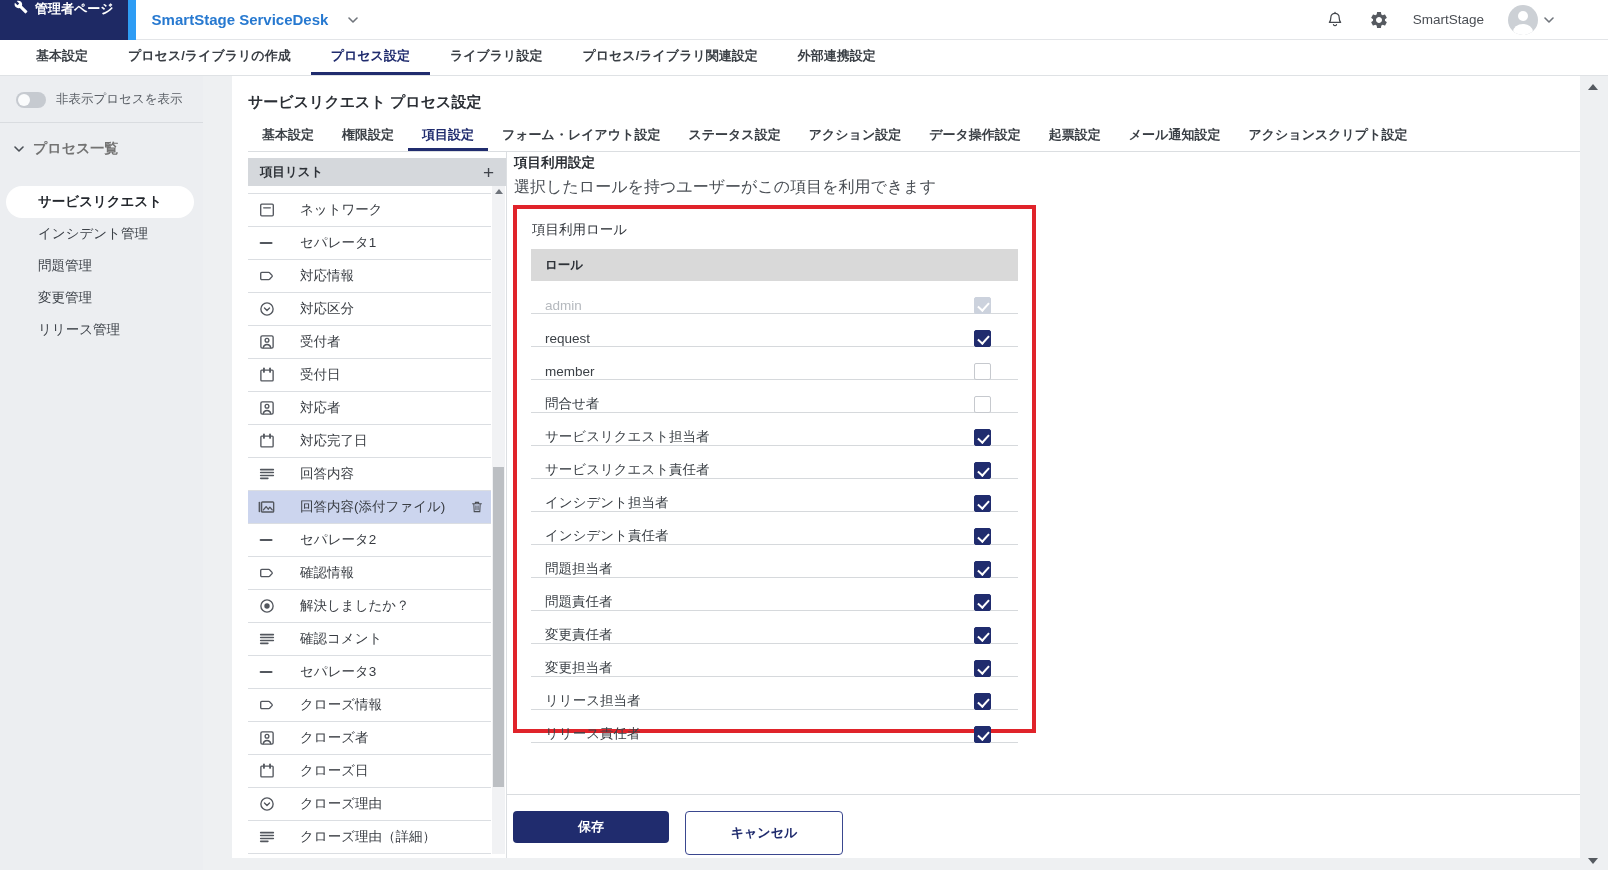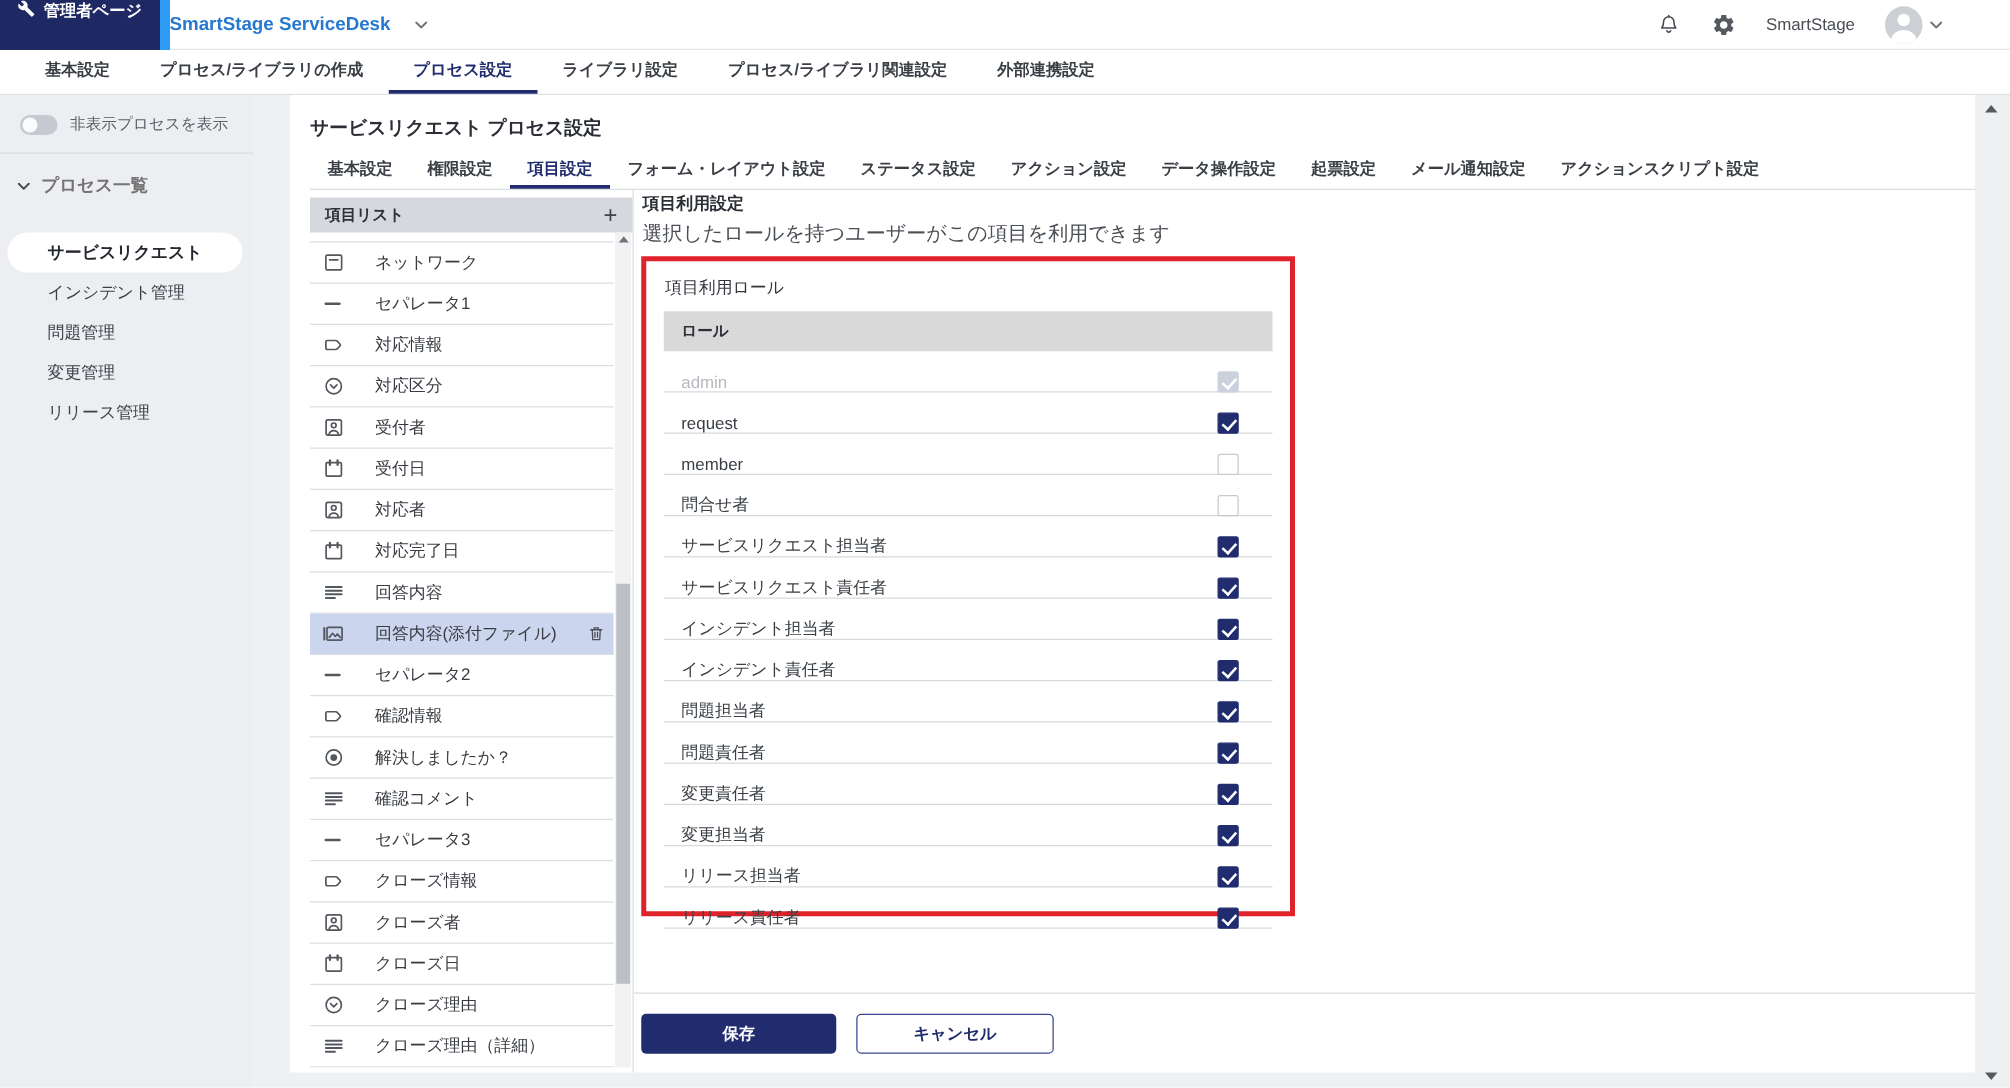--- a/index.html
+++ b/index.html
@@ -10,21 +10,21 @@
   }
   svg { display:block; }
 
   
   .topbar { position:absolute; left:0; top:0; width:1608px; height:40px; background:#fff;
             border-bottom:1px solid #e3e5e8; display:flex; align-items:center; z-index:5; }
   .admin-badge { height:40px; padding:0 14px; background:#1e2964; color:#fff; display:flex;
                  gap:7px; font-size:13px; font-weight:bold; }
   .admin-badge svg { width:14px; height:14px; fill:#fff; }
   .blue-strip { width:8px; height:40px; background:#2e9cf4; }
-  .app-select { display:flex; align-items:center; gap:20px; cursor:pointer; }
+  .app-select { margin-left:16px; display:flex; align-items:center; gap:20px; cursor:pointer; }
   .app-name { color:#2779d0; font-weight:bold; font-size:15px; }
   .chev { width:10px; height:6px; }
   .chev polyline { fill:none; stroke:#70757c; stroke-width:1.6; stroke-linecap:round; stroke-linejoin:round; }
   .topbar-right { margin-left:auto; display:flex; align-items:center; gap:24px; padding-right:54px; }
   .icon-btn svg { width:20px; height:20px; }
   .bell path, .bell line { fill:none; stroke:#44484e; stroke-width:1.5; stroke-linecap:round; stroke-linejoin:round; }
   .gear path { fill:#565a60; }
   .account-name { font-size:13.5px; color:#4a4e54; }
   .avatar-wrap { display:flex; align-items:center; gap:6px; }
   .avatar { width:30px; height:30px; border-radius:50%; background:#ccd0d5; position:relative; overflow:hidden; }
@@ -99,21 +99,21 @@
         background:#fff; position:relative; cursor:pointer; flex:none; }
   .role-row.checked .cb { background:#202c6e; border-color:#202c6e; }
   .role-row.checked .cb::after { content:""; position:absolute; left:5px; top:2px; width:5px; height:9px;
         border-right:2px solid #fff; border-bottom:2px solid #fff; transform:rotate(42deg); }
   .role-row.disabled { color:#b5b9be; }
   .role-row.disabled .cb { background:#ccd2dd; border-color:#ccd2dd; }
   .actions-divider { position:absolute; left:0; right:0; top:643px; height:1px; background:#d9dcdf; }
   .actions { position:absolute; left:6px; top:660px; display:flex; gap:16px; }
   .btn-save { width:156px; height:32px; background:#202c6e; color:#fff; font-weight:bold; font-size:13px;
               border:none; border-radius:4px; font-family:inherit; cursor:pointer; }
-  .btn-cancel { width:158px; height:32px; background:#fff; color:#202c6e; font-weight:bold; font-size:13px;
+  .btn-cancel { width:158px; height:44px; background:#fff; color:#202c6e; font-weight:bold; font-size:13px;
               border:1px solid #3a478f; border-radius:4px; font-family:inherit; cursor:pointer; }
 
   
   .outer-scroll { position:absolute; right:0; top:76px; width:28px; bottom:0; background:#eef0f2; }
   .os-up { position:absolute; top:8px; right:10px; width:0; height:0; border-left:5px solid transparent;
            border-right:5px solid transparent; border-bottom:6px solid #555a60; cursor:pointer; }
   .os-down { position:absolute; bottom:6px; right:10px; width:0; height:0; border-left:5px solid transparent;
            border-right:5px solid transparent; border-top:6px solid #555a60; cursor:pointer; }
 </style>
 </head>

